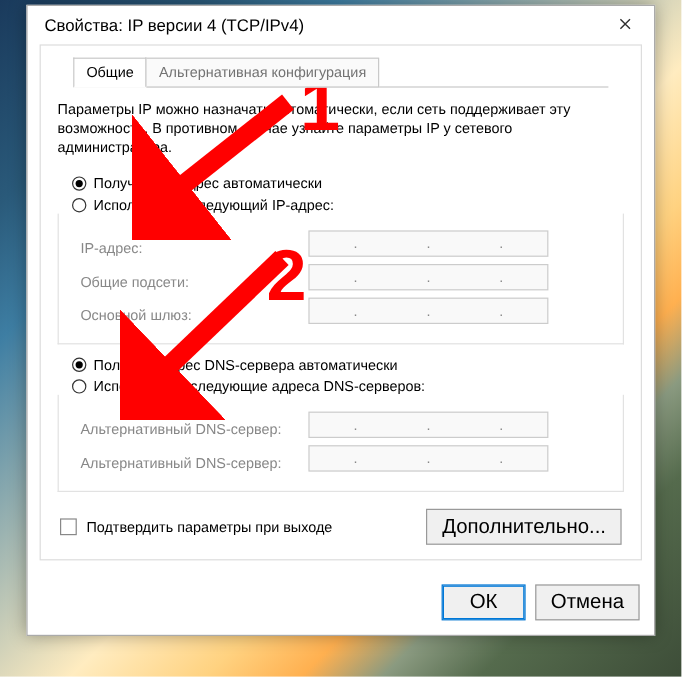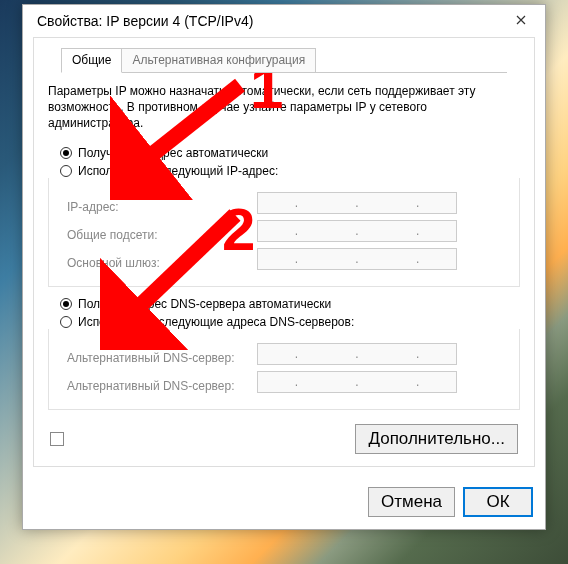--- a/index.html
+++ b/index.html
@@ -121,28 +121,29 @@
           <div class="ip-input">
               <span>.</span>
               <span>.</span>
               <span>.</span>
             </div>
         </div>
       </div>
 
       <div class="bottom-row">
         <span class="checkbox"></span>
+        <span>Подтвердить параметры при выходе</span>
         <span class="spacer"></span>
         <span class="btn">Дополнительно...</span>
       </div>
     </div>
 
     <div class="dlg-buttons">
+      <span class="btn ok">ОК</span>
       <span class="btn">Отмена</span>
-      <span class="btn ok">ОК</span>
     </div>
   </div>
 
   <svg class="anno" style="left:110px;top:70px" width="170" height="130">
     <defs>
         <marker id="ah1" markerWidth="12" markerHeight="12" refX="2" refY="6" orient="auto">
           <path d="M0,0 L12,6 L0,12 z" fill="#f00"></path>
         </marker>
       </defs>
     <line x1="130" y1="15" x2="20" y2="102" stroke="#f00" stroke-width="16" marker-end="url(#ah1)"></line>

